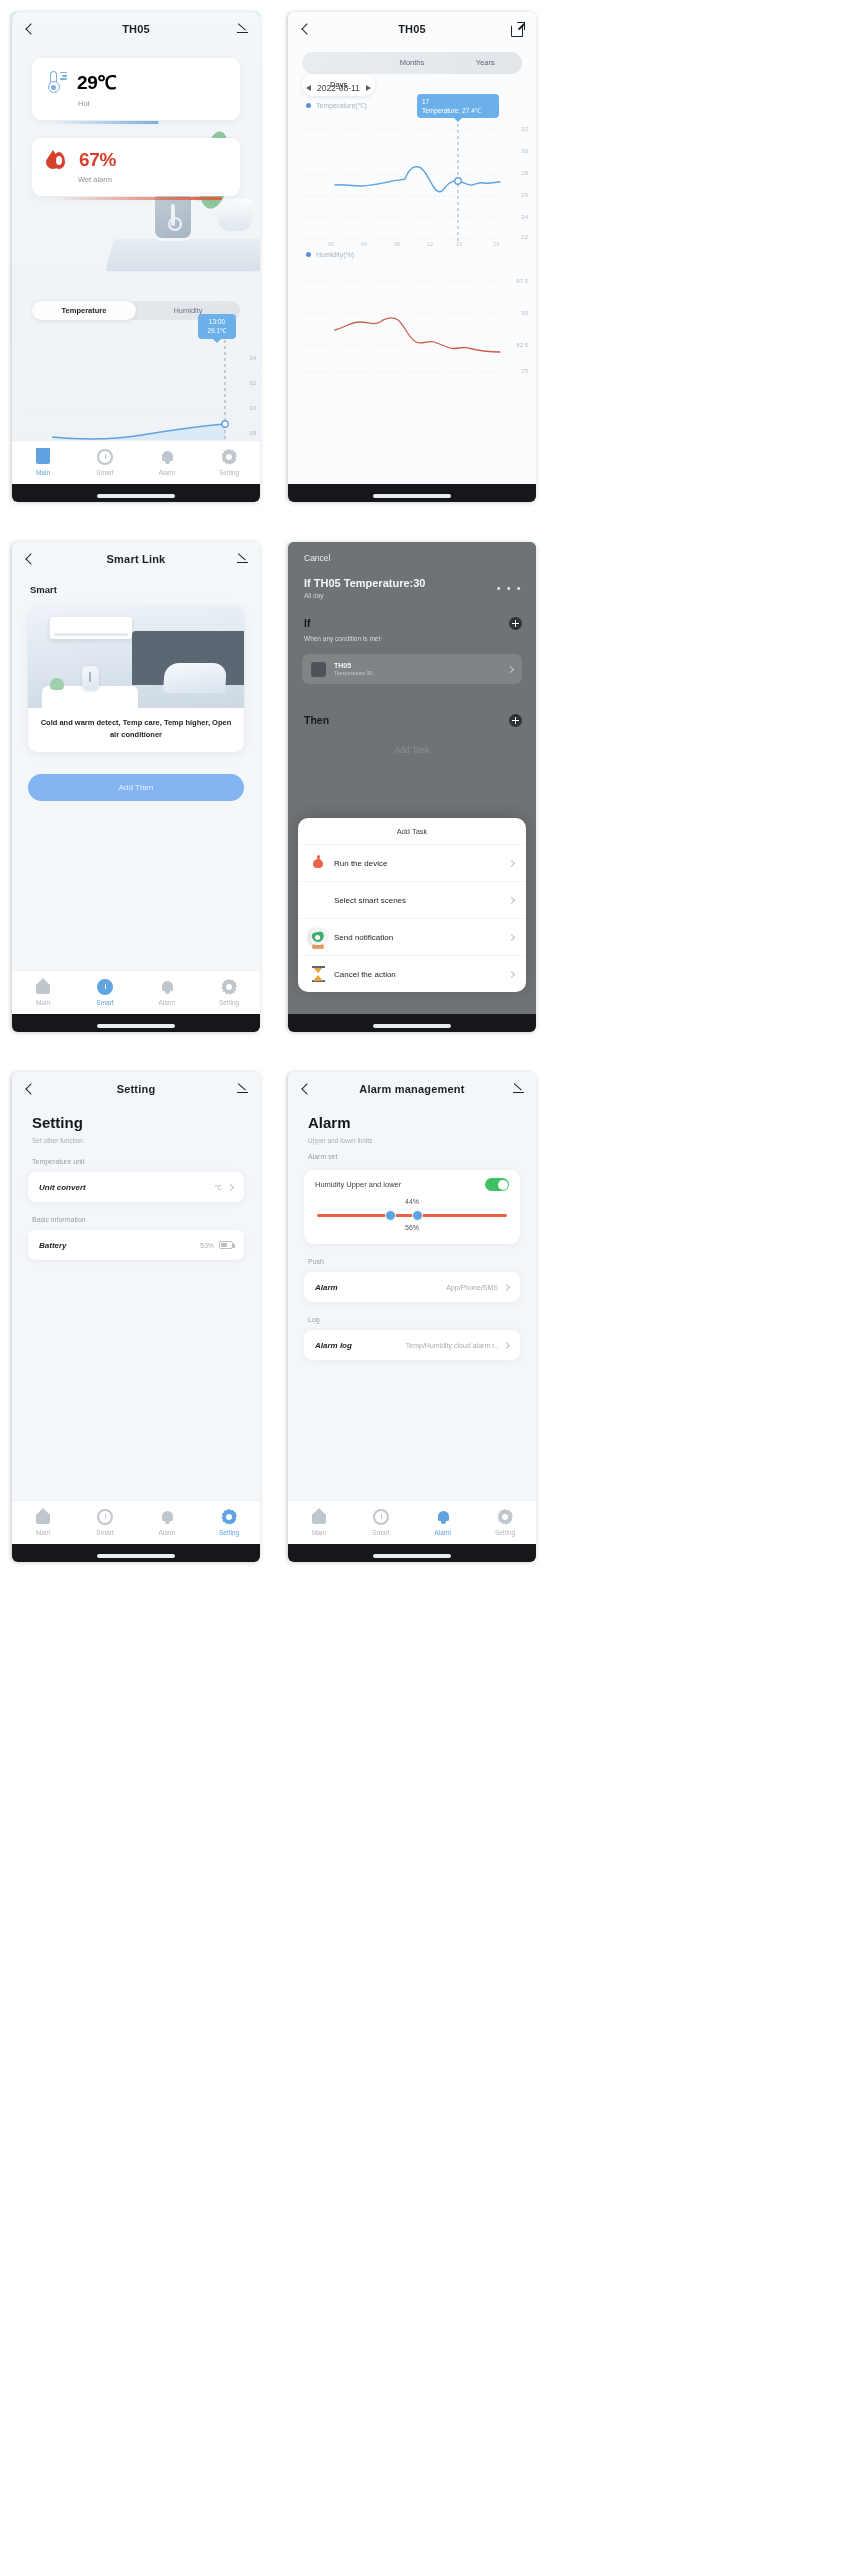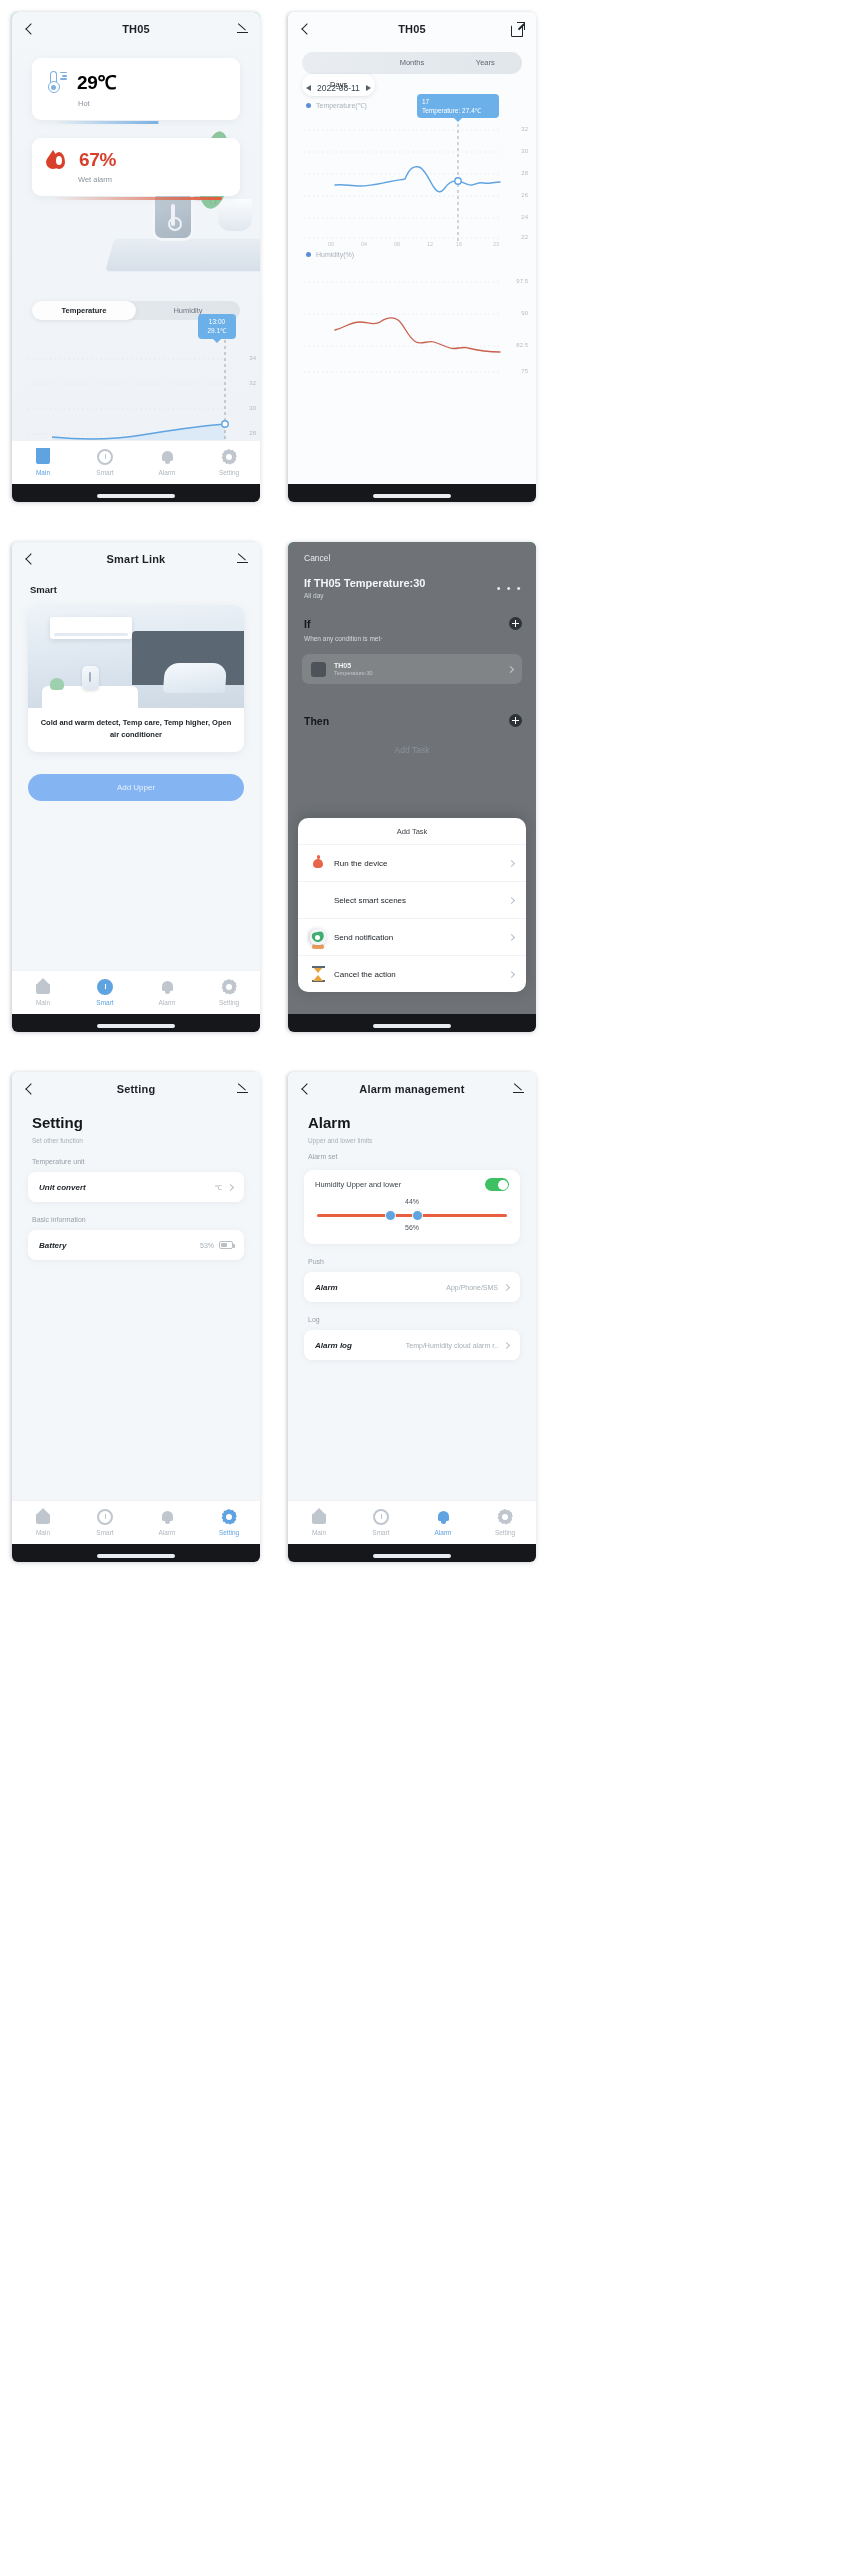--- a/index.html
+++ b/index.html
@@ -238,21 +238,21 @@
     margin: 22px 16px 0 16px; height:27px; border-radius:14px; background:#85b4f2;
     color:#eaf2fd; font-size:8px; display:flex; align-items:center; justify-content:center;
   }
 
   
   .p4 { background:#6f7377; height:100%; position:relative;}
   .p4 .cancel { font-size:8.5px; color:#e9ecef; padding: 11px 0 0 16px;}
   .p4 .ruletitle { font-size:11px; font-weight:bold; color:#f4f6f8; padding: 14px 0 0 16px;}
   .p4 .allday { font-size:6.5px; color:#cdd2d7; padding: 3px 0 0 16px;}
   .p4 .dots { position:absolute; right:14px; top:40px; color:#e6e9ec; font-size:11px; letter-spacing:1.5px;}
-  .secthead { display:flex; align-items:center; padding: 18px 14px 0 16px;}
+  .secthead { display:flex; align-items:flex-start; padding: 18px 14px 0 16px;}
   .secthead .t { font-size:10.5px; font-weight:bold; color:#15181b;}
   .secthead .plus { margin-left:auto; width:13px;height:13px;border-radius:50%;background:#2e3338; position:relative;}
   .secthead .plus::before { content:""; position:absolute; left:3px; top:5.8px; width:7px; height:1.4px; background:#fff;}
   .secthead .plus::after { content:""; position:absolute; left:5.8px; top:3px; width:1.4px; height:7px; background:#fff;}
   .whencond { font-size:6.5px; color:#d6dade; padding: 5px 0 0 16px;}
   .devrow { margin: 12px 14px 0 14px; background:rgba(255,255,255,.12); border-radius:7px; height:30px; display:flex; align-items:center; padding:0 9px; gap:8px;}
   .devrow .thumb { width:15px;height:15px;background:#4d5358;border-radius:3px;}
   .devrow .nm { font-size:7px; color:#f0f2f4; font-weight:bold;}
   .devrow .sb { font-size:5.5px; color:#c3c8cd; margin-top:1px;}
   .chev { margin-left:auto; width:5px;height:5px;border-top:1.2px solid #c3c8cd;border-right:1.2px solid #c3c8cd; transform: rotate(45deg);}
@@ -532,21 +532,21 @@
             <div class="bedhead"></div>
             <div class="ac-unit"></div>
             <div class="pillow"></div>
             <div class="table-r"></div>
             <div class="mini-plant"></div>
             <div class="mini-dev"></div>
           </div>
           <div class="cap">Cold and warm detect, Temp care, Temp higher, Open air conditioner</div>
         </div>
 
-        <div class="btn-add">Add Upper</div>
+        <div class="btn-add">Add Then</div>
 
         <div class="bottomnav">
           <div class="nav">
               <div class="nicn home"></div>
               <div class="lbl">Main</div>
             </div>
           <div class="nav active">
               <div class="nicn clock"></div>
               <div class="lbl">Smart</div>
             </div>

